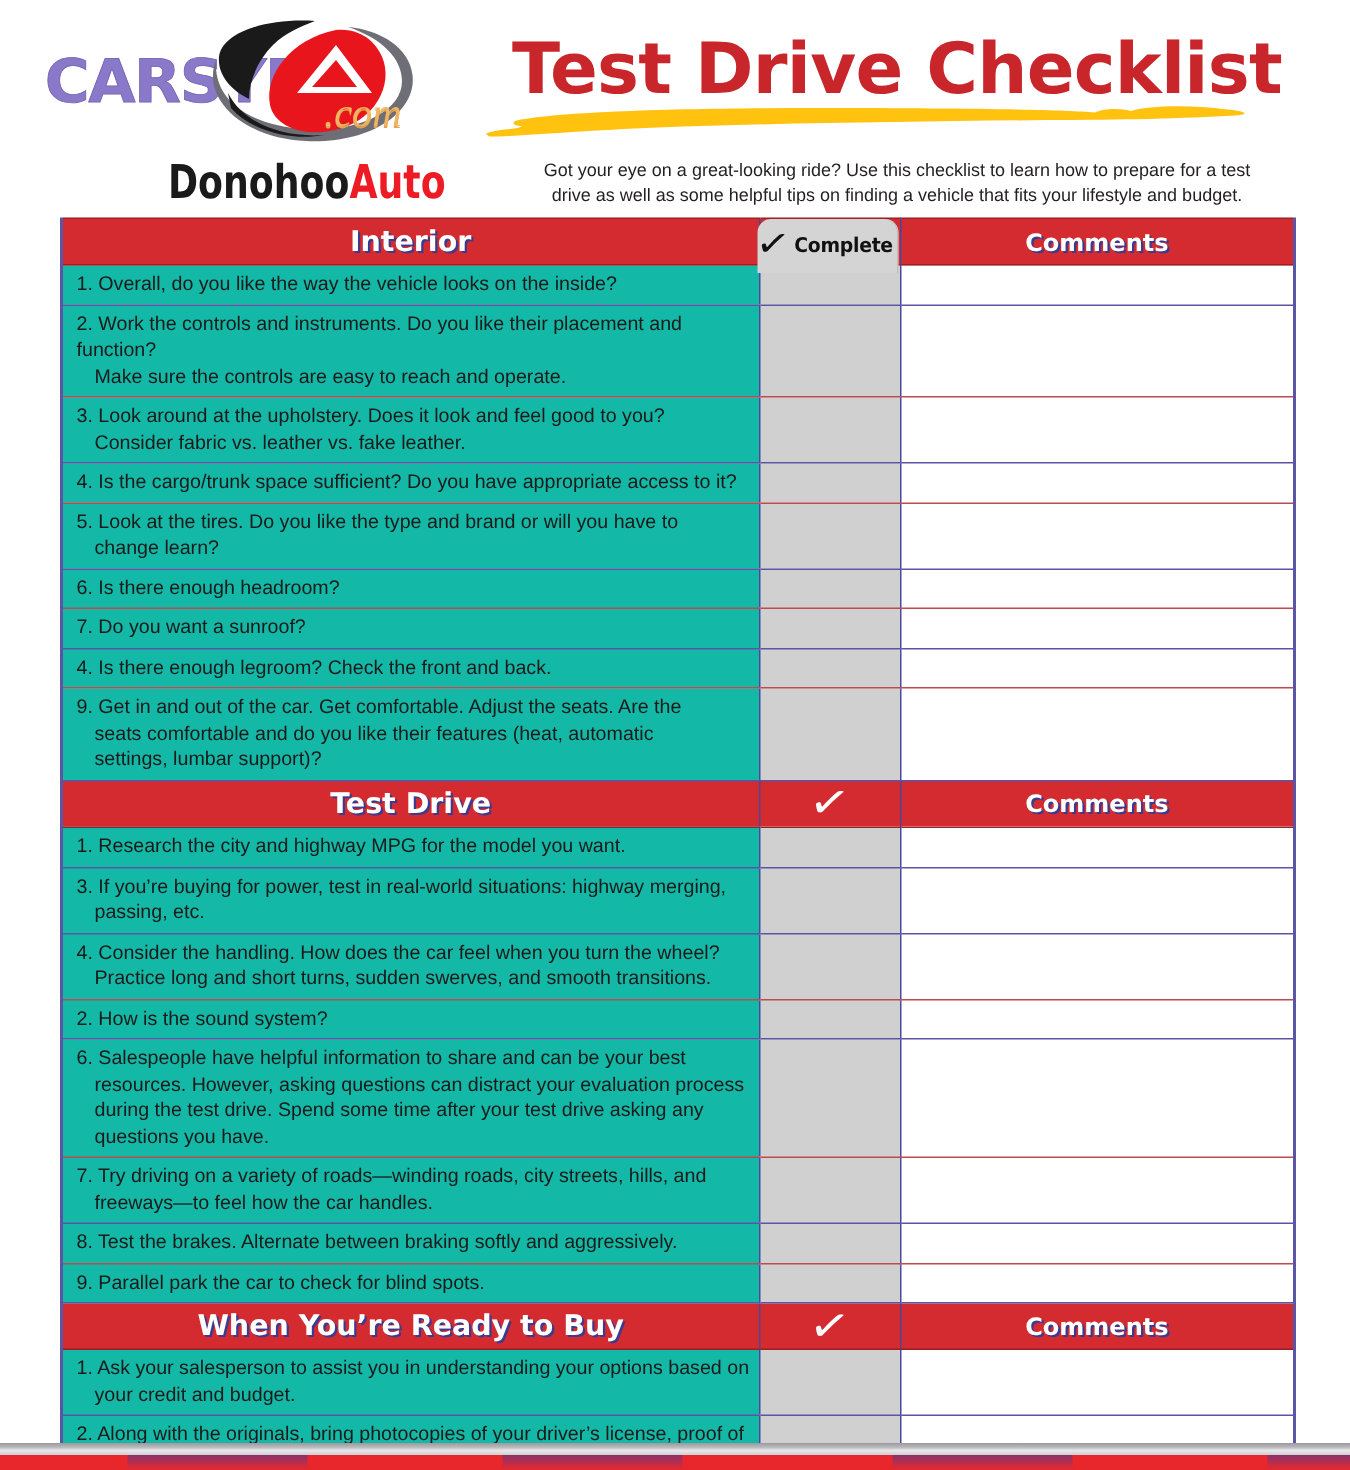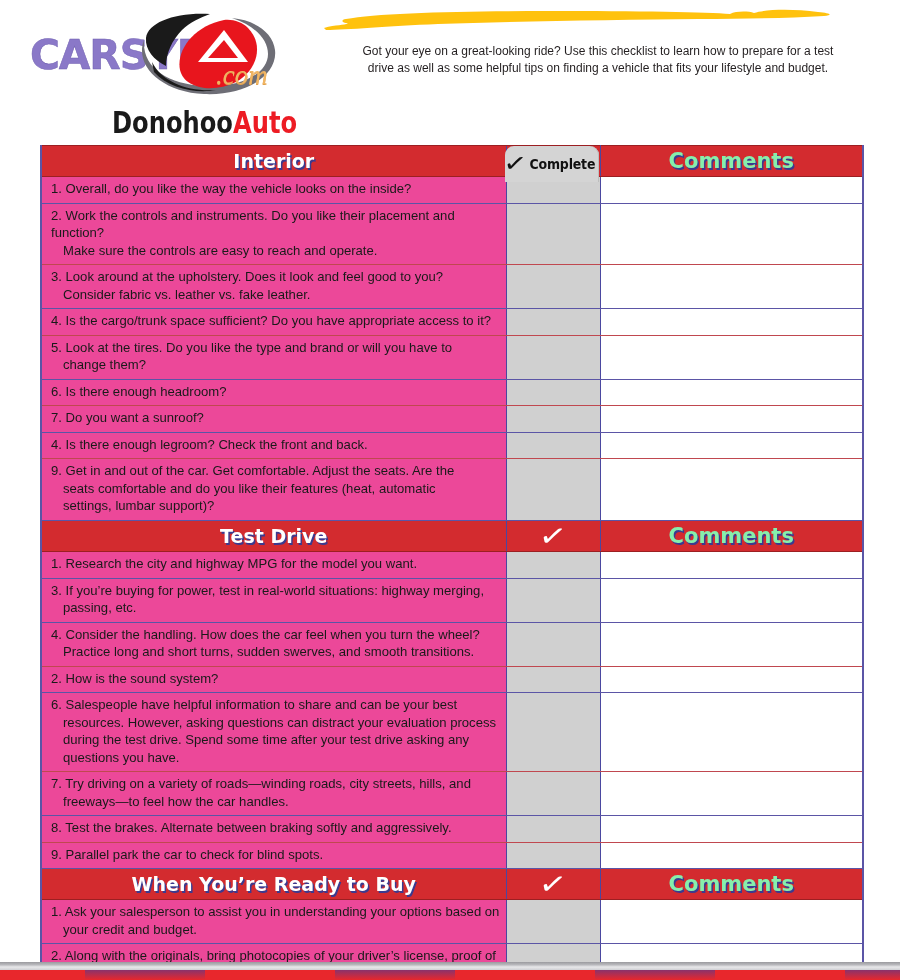--- a/index.html
+++ b/index.html
@@ -99,22 +99,22 @@
     text-align:center;
     font-family:"DejaVu Sans", sans-serif;
     font-weight:bold;font-size:19px;
     color:#ffffff;
     text-shadow:1.5px 1.5px 0 #3b3a8f;
     letter-spacing:0px;
   }
   .sec-comments{
     text-align:center;
     font-family:"DejaVu Sans", sans-serif;
-    font-weight:bold;font-size:21px;
-    color:#86efac;
+    font-weight:bold;font-size:16px;
+    color:#ffffff;
     text-shadow:1.5px 1.5px 0 #3b3a8f;
   }
   .sec-check{
     text-align:center;
     color:#ffffff;
     font-size:26px;
     line-height:26px;
     border-left:1.5px solid #4a47a0 !important;
     border-right:1.5px solid #4a47a0 !important;
   }
@@ -149,21 +149,21 @@
     font-weight:bold;font-size:13.5px;color:#111;
     transform:scaleX(0.93);
     letter-spacing:-0.2px;
   }
 
   .row td{
     border-top:1px solid #5b55a6;
     border-bottom:1px solid #5b55a6;
     padding:0;
     vertical-align:top;
-    background:#ec4899;
+    background:#14b8a6;
   }
   .row td.cell-item{
     padding:3px 6px 5px 9px;
     font-family:"Liberation Sans", sans-serif;
     font-size:13.1px;
     color:#1a1a1a;
     line-height:1.34;
   }
   .row td.cell-item .txt{display:block;}
   .row td.cell-item .cont{display:block;padding-left:12px;}
@@ -223,20 +223,21 @@
       </svg>
 
       <div class="logo-dotcom">.com</div>
 
       <div class="donohoo">
         <span class="d1">Donohoo</span><span class="d2">Auto</span>
       </div>
     </div>
 
     <div class="title-block">
+      <div class="main-title">Test Drive Checklist</div>
       <svg class="yellow-swoosh" viewBox="0 0 520 24" preserveAspectRatio="none">
         <path d="M6 21 C 18 17, 26 19, 30 16 C 24 16, 22 13, 28 12 C 60 6, 140 4, 230 4
                  C 320 4, 390 5, 412 7 C 418 4, 430 4, 436 6 C 450 2, 476 2, 500 5
                  C 512 6, 516 8, 506 9 C 470 11, 430 12, 380 12 C 300 13, 200 14, 120 17
                  C 70 19, 28 23, 8 23 Z" fill="#FFC20E"></path>
       </svg>
       <div class="subtitle">Got your eye on a great-looking ride? Use this checklist to learn how to prepare for a test drive as well as some helpful tips on finding a vehicle that fits your lifestyle and budget.</div>
     </div>
   </div>
 
@@ -279,21 +280,21 @@
           <tr class="row alt">
             <td class="cell-item">
               <span class="txt">4. Is the cargo/trunk space sufficient? Do you have appropriate access to it?</span>
             </td>
             <td class="cell-chk"></td>
             <td class="cell-com"></td>
           </tr>
           <tr class="row">
             <td class="cell-item">
               <span class="txt">5. Look at the tires. Do you like the type and brand or will you have to</span>
-              <span class="cont">change them?</span>
+              <span class="cont">change learn?</span>
             </td>
             <td class="cell-chk"></td>
             <td class="cell-com"></td>
           </tr>
           <tr class="row alt">
             <td class="cell-item">
               <span class="txt">6. Is there enough headroom?</span>
             </td>
             <td class="cell-chk"></td>
             <td class="cell-com"></td>

